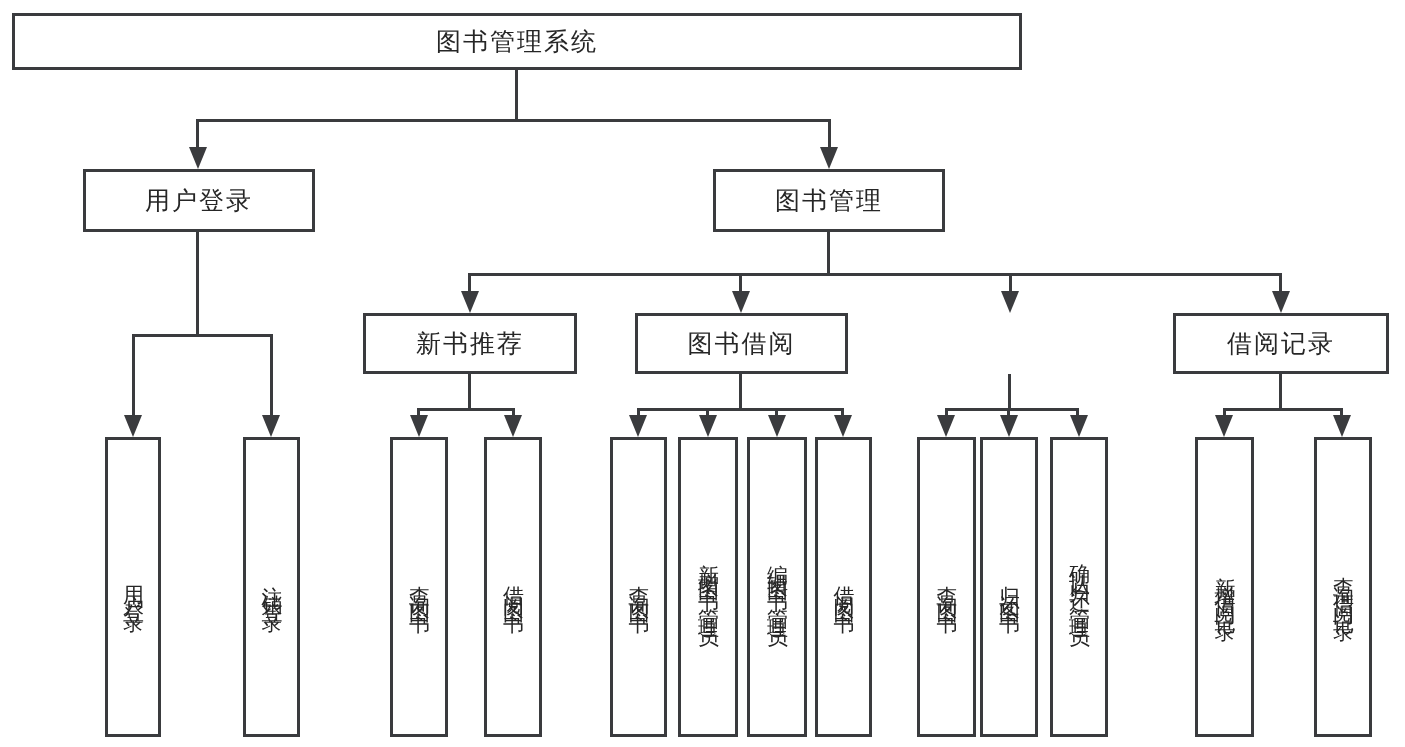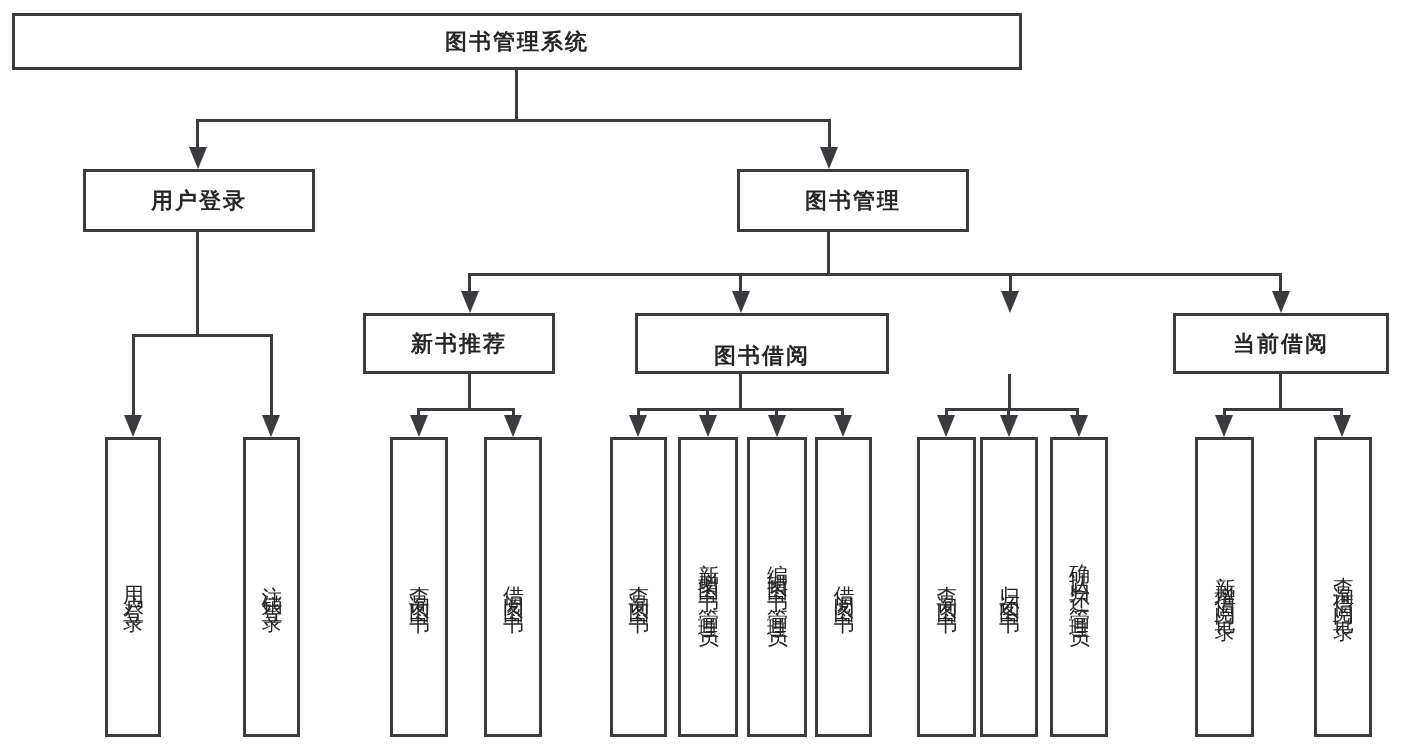--- a/index.html
+++ b/index.html
@@ -15,24 +15,23 @@
     position: absolute;
     box-sizing: border-box;
     background: #ffffff;
     border: 3px solid #3a3b3e;
     display: flex;
     align-items: center;
     justify-content: center;
     color: #262626;
   }
   .hdr .lbl {
-    font-size: 22px;
+    font-size: 25px;
     letter-spacing: 2px;
     white-space: nowrap;
-    font-weight: bold;
   }
   .leaf .vt {
     writing-mode: vertical-rl;
     text-orientation: mixed;
     font-size: 21px;
     letter-spacing: 9px;
     line-height: 1.1;
     white-space: nowrap;
   }
   .vline { position: absolute; width: 3px; background: #3a3b3e; }
@@ -61,35 +60,35 @@
 <div class="canvas">
 
   <div class="box hdr" style="left:12px; top:13px; width:1010px; height:57px;">
     <span class="lbl">图书管理系统</span>
   </div>
 
   <div class="box hdr" style="left:83px; top:169px; width:232px; height:63px;">
     <span class="lbl">用户登录</span>
   </div>
 
-  <div class="box hdr" style="left:713px; top:169px; width:232px; height:63px;margin-left:24px;">
+  <div class="box hdr" style="left:713px; top:169px; width:232px; height:63px;">
     <span class="lbl">图书管理</span>
   </div>
 
-  <div class="box hdr" style="left:363px; top:313px; width:192px; height:61px;">
+  <div class="box hdr" style="left:363px; top:313px; width:214px; height:61px;">
     <span class="lbl">新书推荐</span>
   </div>
 
-  <div class="box hdr" style="left:635px; top:313px; width:254px; height:61px;align-items:flex-end;">
+  <div class="box hdr" style="left:635px; top:313px; width:213px; height:61px;">
     <span class="lbl">图书借阅</span>
   </div>
 
 
   <div class="box hdr" style="left:1173px; top:313px; width:216px; height:61px;">
-    <span class="lbl">当前借阅</span>
+    <span class="lbl">借阅记录</span>
   </div>
 
   <div class="box leaf" style="left:105px; top:437px; width:56px; height:300px;">
     <span class="vt">用户登录</span>
   </div>
   <div class="box leaf" style="left:243px; top:437px; width:57px; height:300px;">
     <span class="vt">注销登录</span>
   </div>
 
   <div class="box leaf" style="left:390px; top:437px; width:58px; height:300px;">

